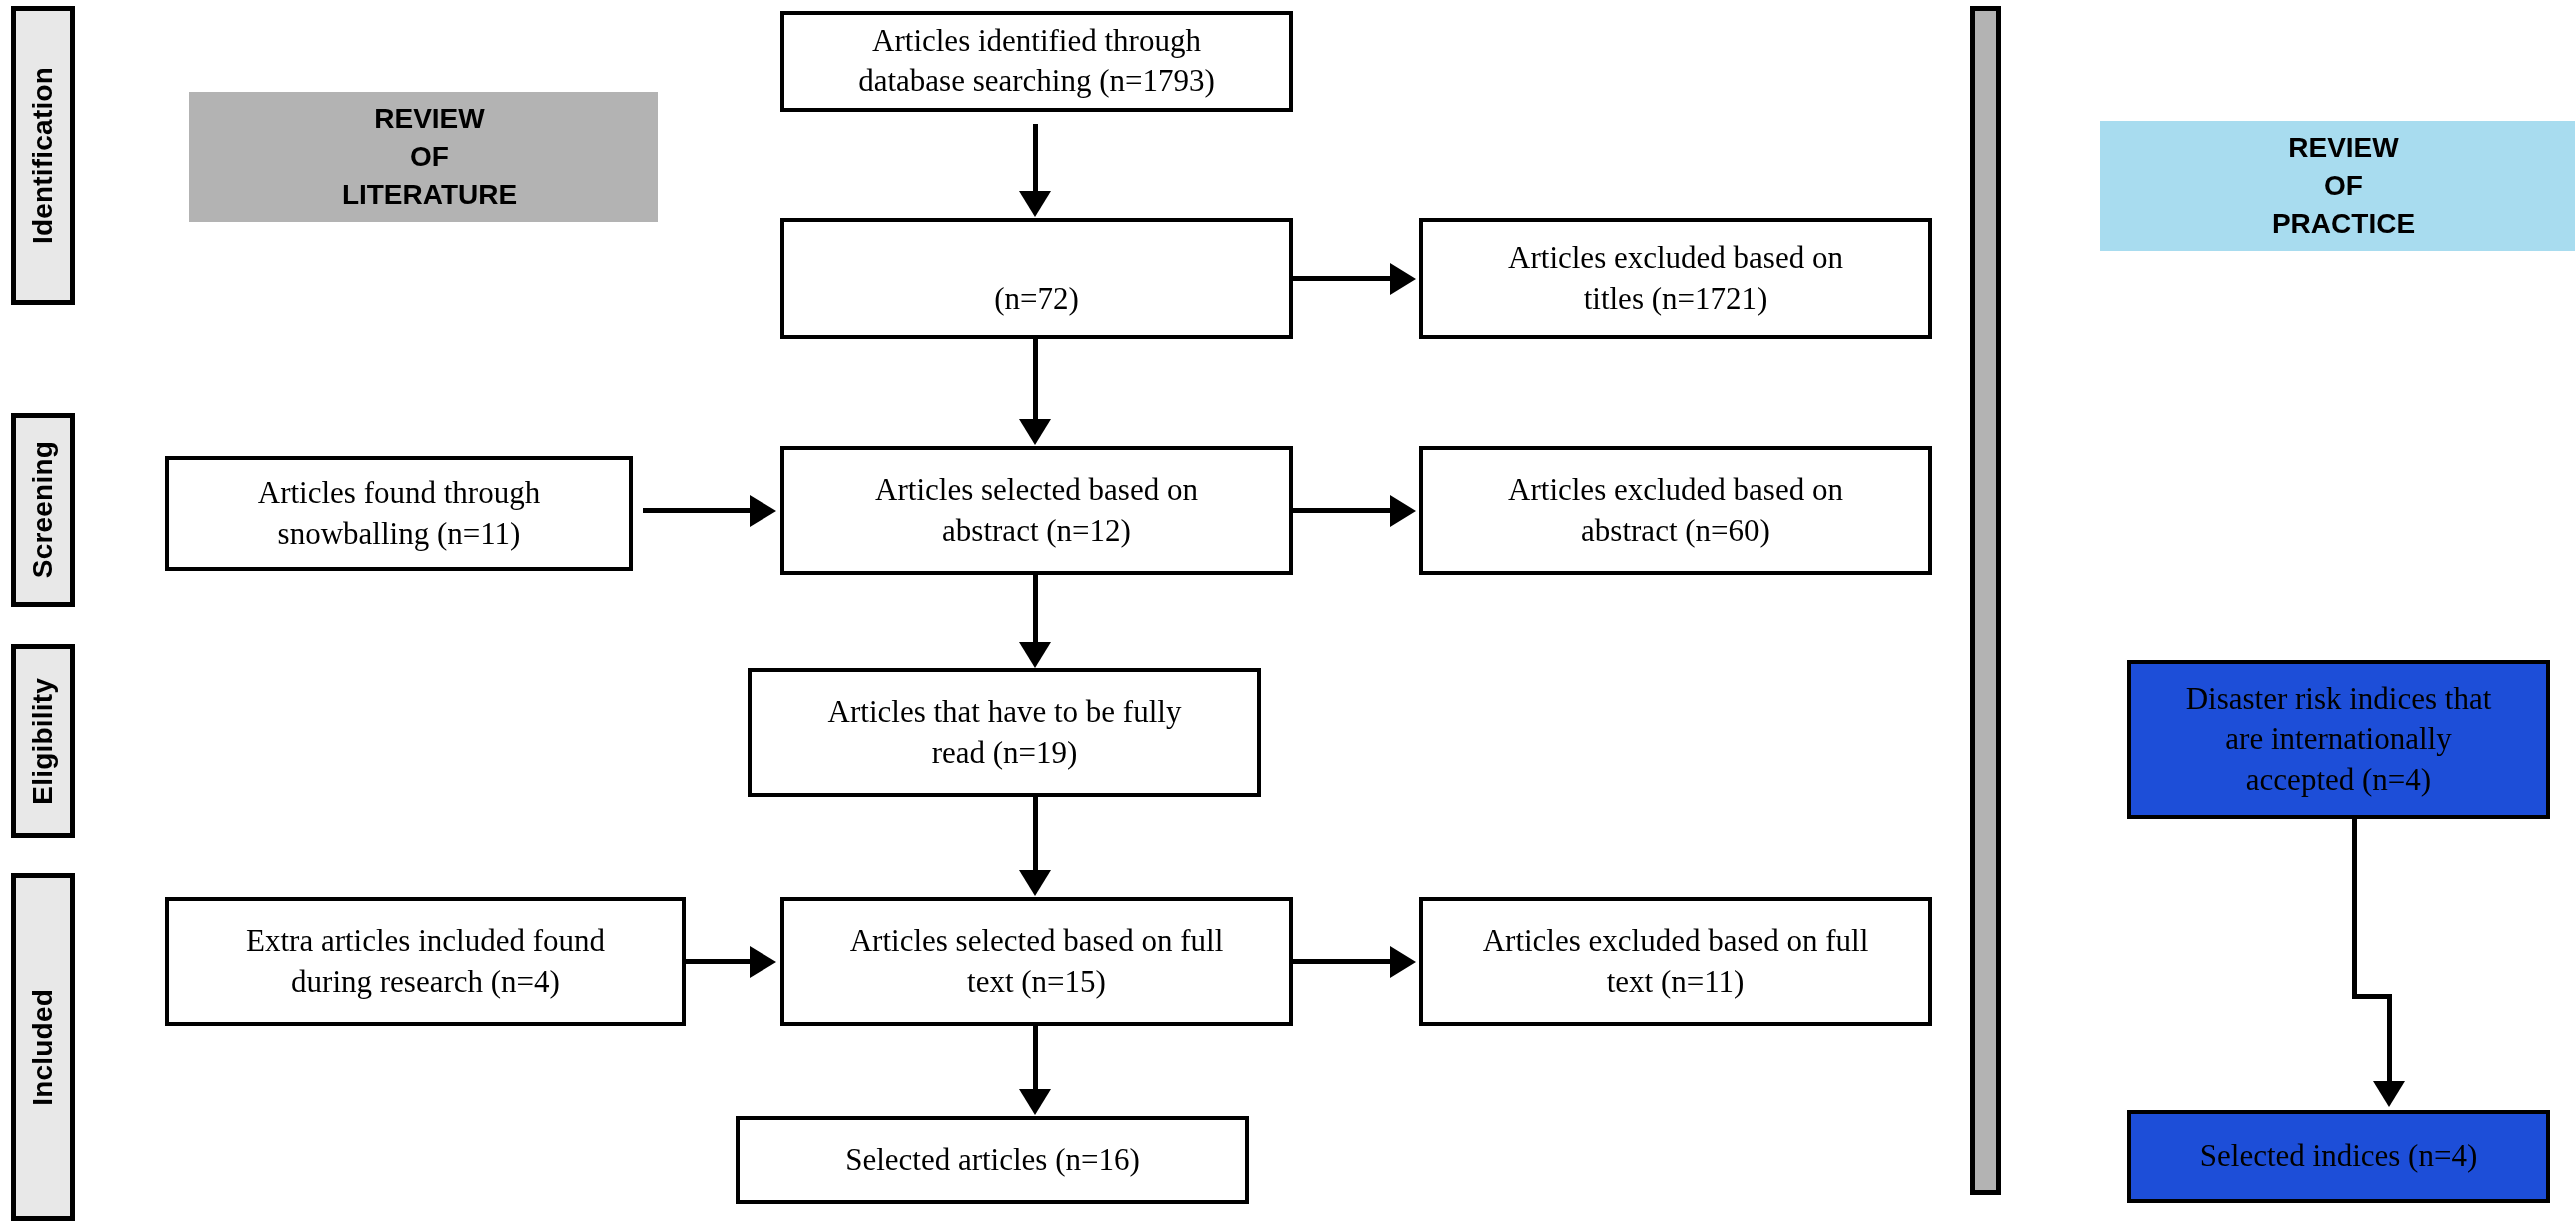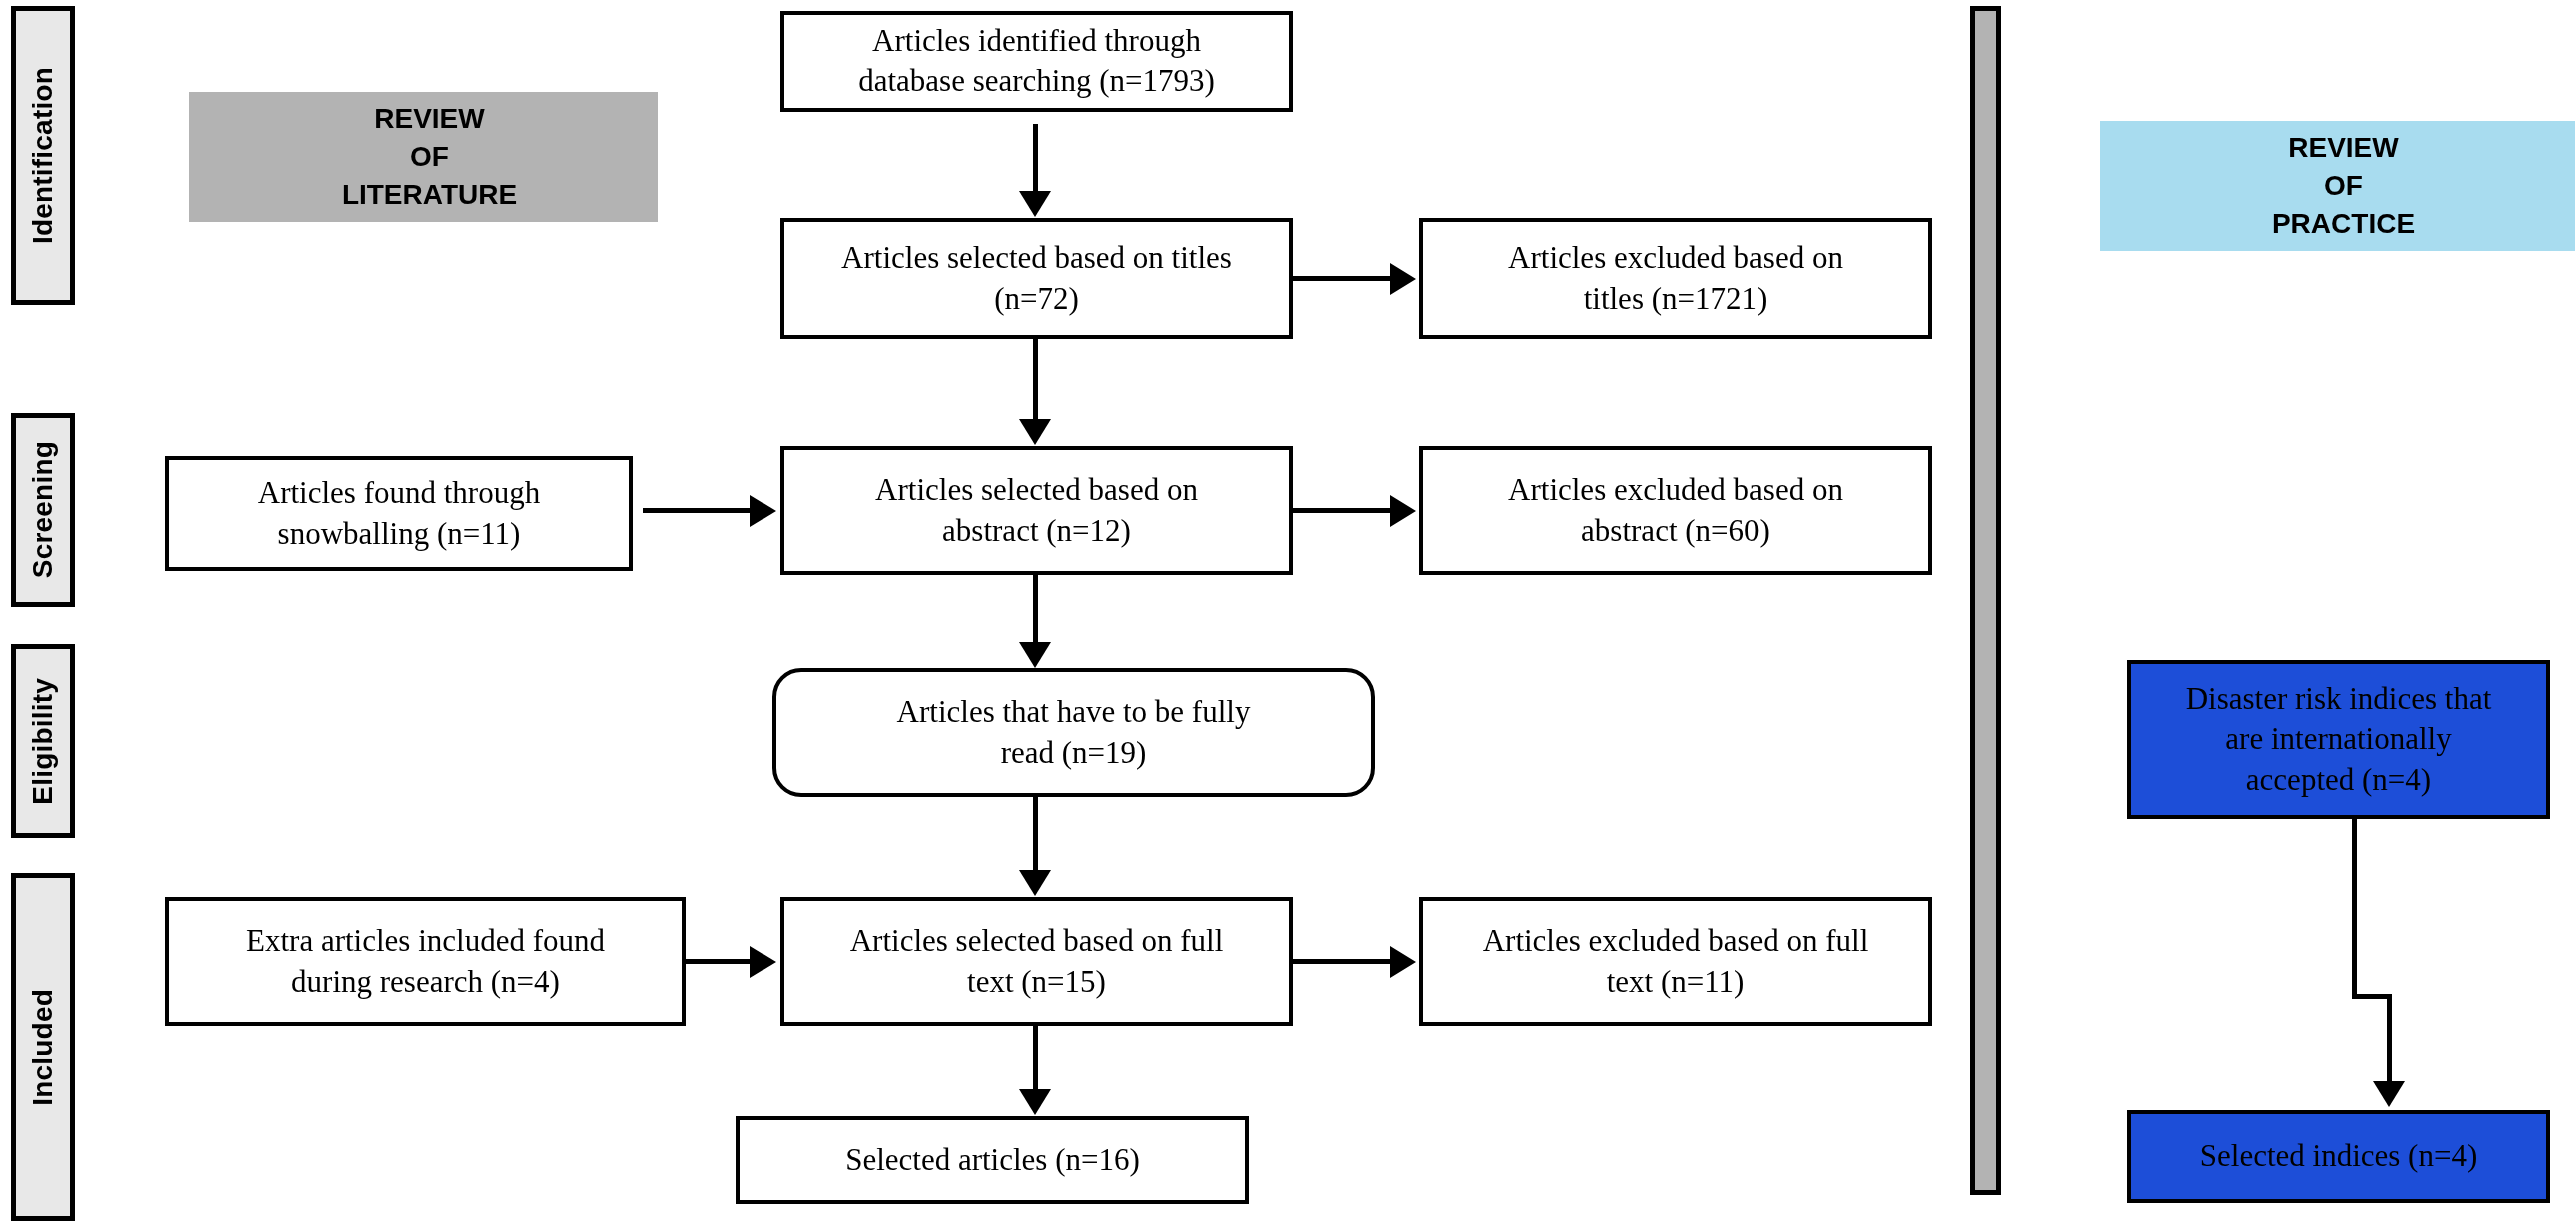--- a/index.html
+++ b/index.html
@@ -121,33 +121,33 @@
 
   <div class="fbox" style="left:780px; top:10.7px; width:513px; height:101px;">
     <span class="txt">
       <span>Articles identified through</span><br>
       <span>database searching (n=1793)</span>
     </span>
   </div>
 
   <div class="fbox" style="left:780px; top:218px; width:513px; height:121px;">
     <span class="txt">
-      <span>Articles selected based on titles</span><br>
+      <br>
       <span>(n=72)</span>
     </span>
   </div>
 
   <div class="fbox" style="left:780px; top:446px; width:513px; height:129px;">
     <span class="txt">
       <span>Articles selected based on</span><br>
       <span>abstract (n=12)</span>
     </span>
   </div>
 
-  <div class="fbox" style="left:772px; top:668px; width:603px; height:129px;border-radius:29px;">
+  <div class="fbox" style="left:748px; top:668px; width:513px; height:129px;">
     <span class="txt">
       <span>Articles that have to be fully</span><br>
       <span>read (n=19)</span>
     </span>
   </div>
 
   <div class="fbox" style="left:780px; top:897px; width:513px; height:129px;">
     <span class="txt">
       <span>Articles selected based on full</span><br>
       <span>text (n=15)</span>

